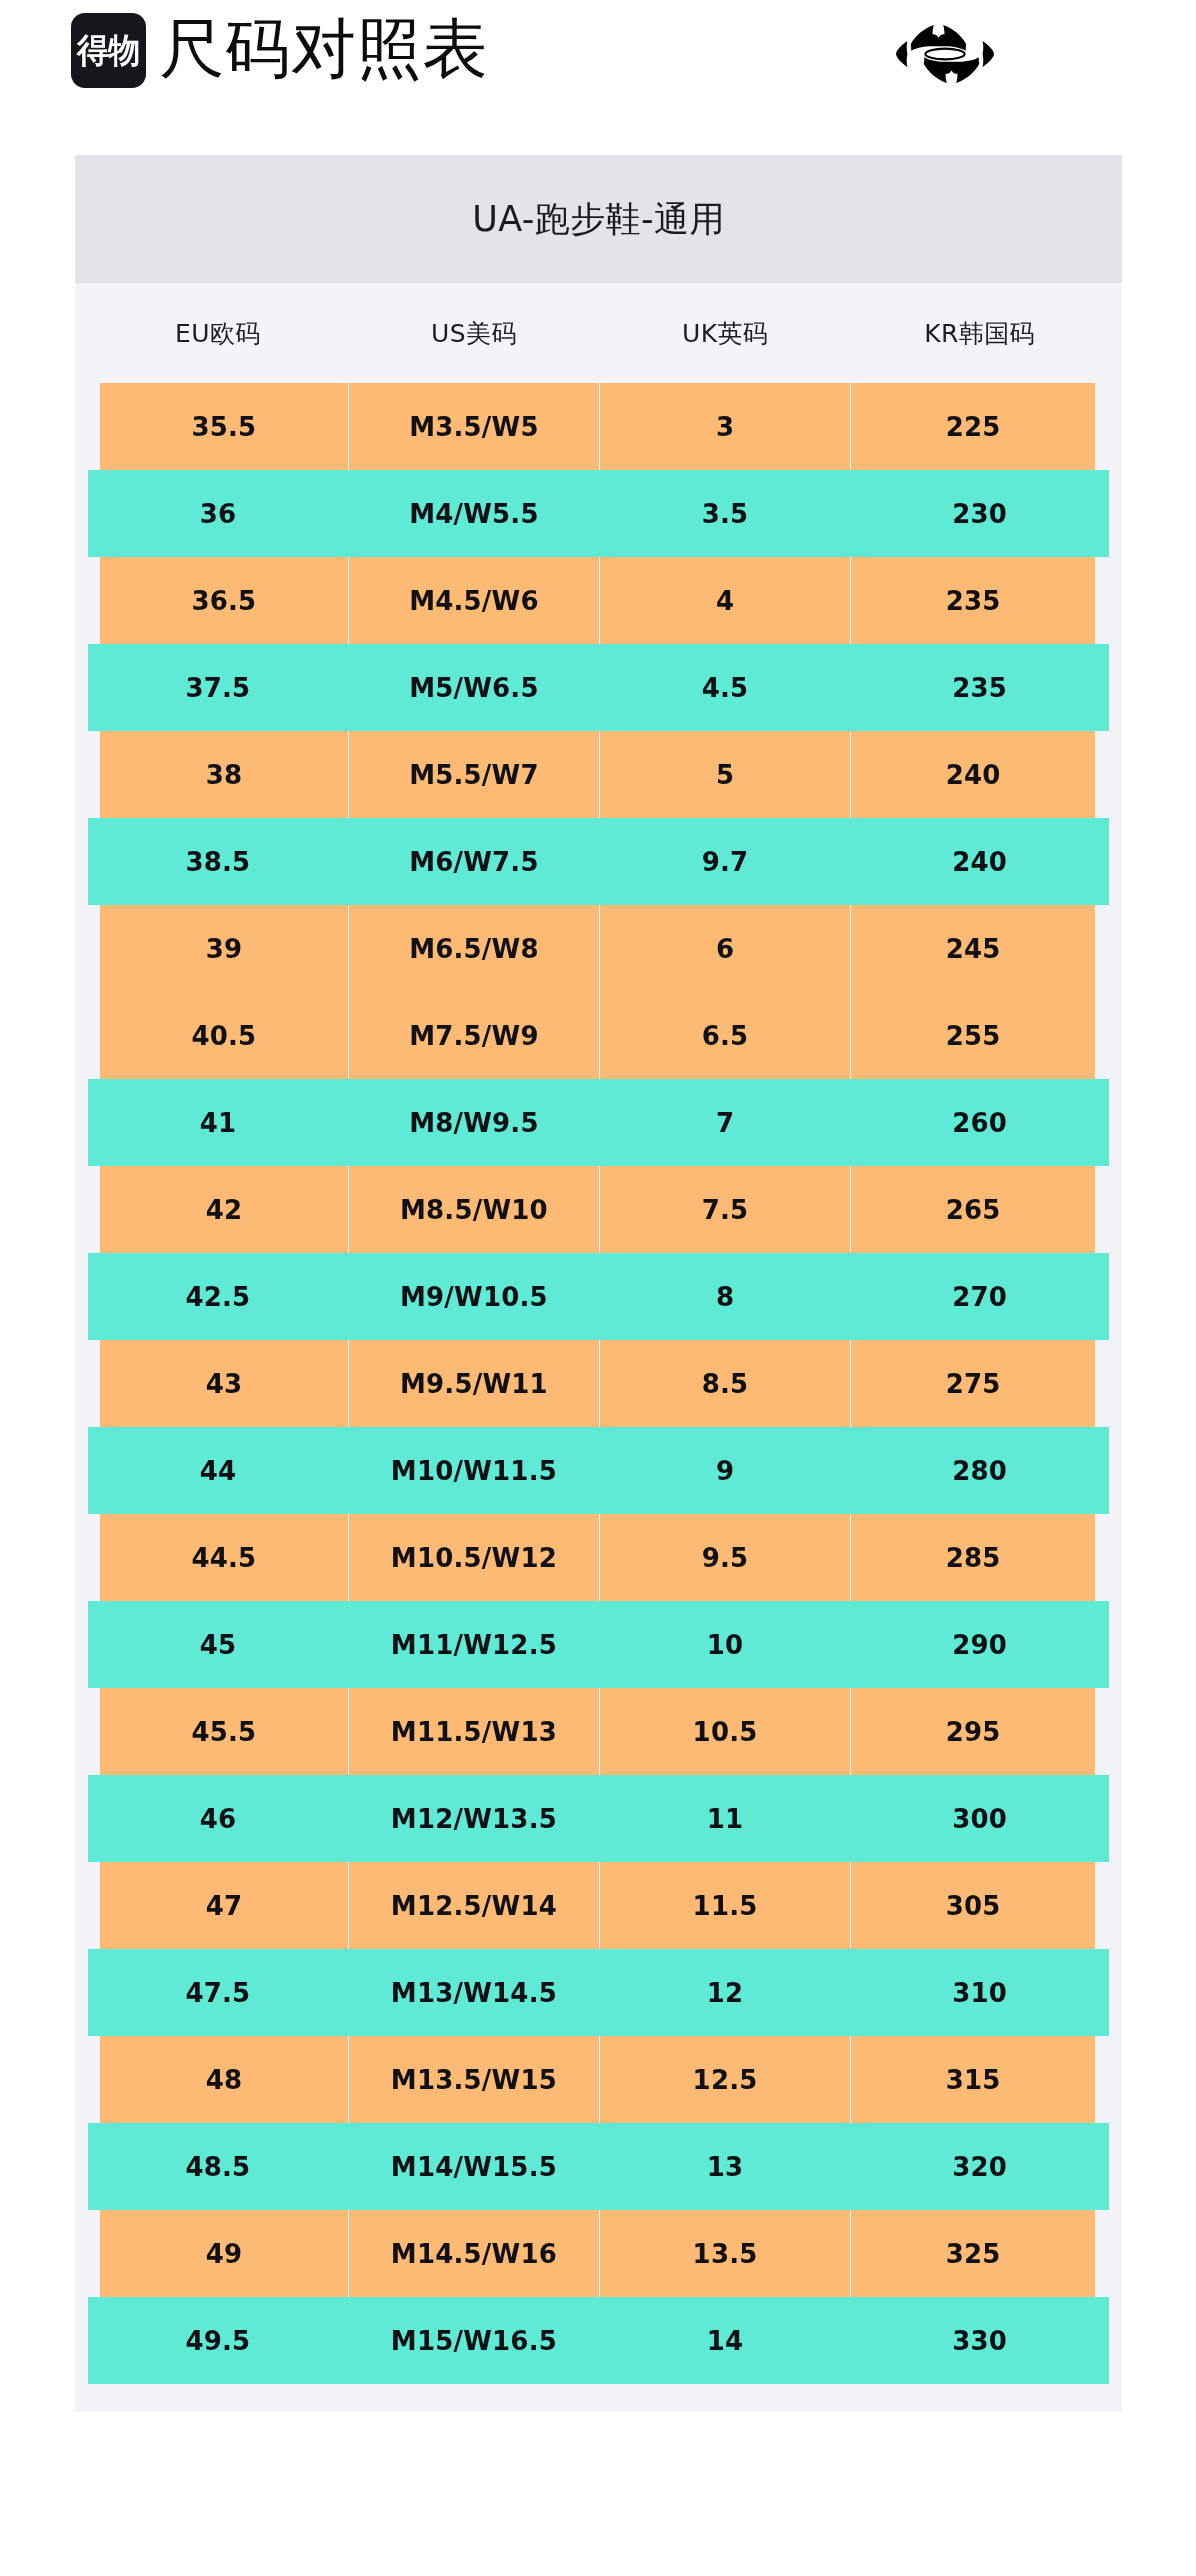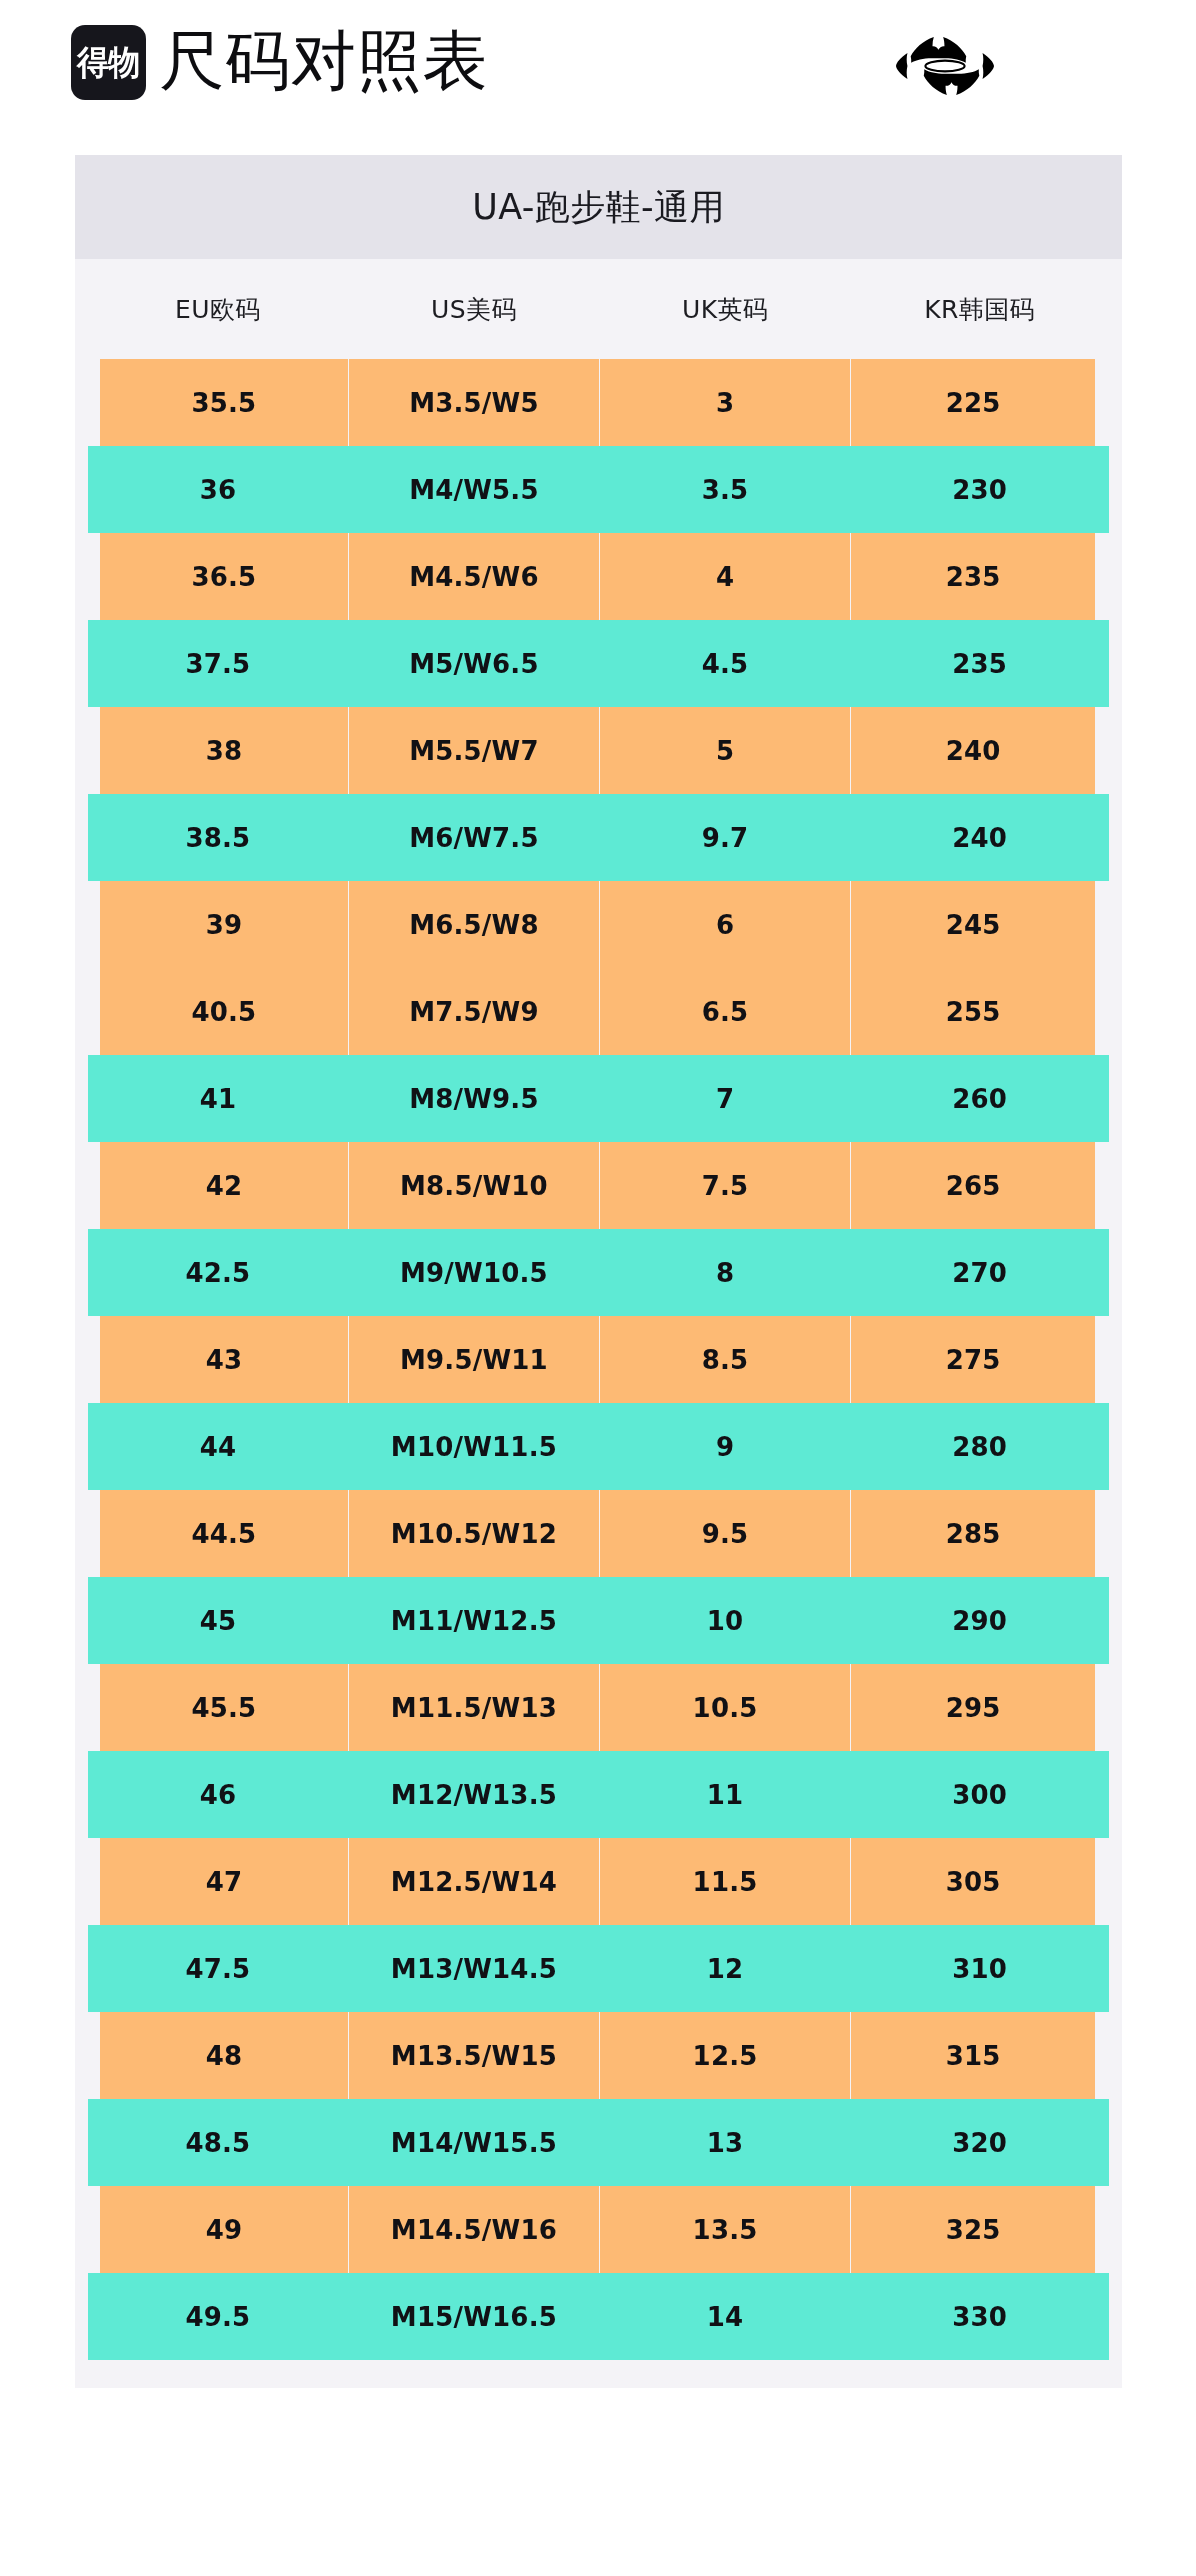--- a/index.html
+++ b/index.html
@@ -25,21 +25,21 @@
   }
 
   
   .topbar {
     position: absolute;
     left: 0; top: 0;
     width: 1085px;
     height: 155px;
     display: flex;
     align-items: flex-start;
-    padding: 24px 91px 0 71px;
+    padding: 12px 91px 0 71px;
   }
 
   .brand {
     display: flex;
     align-items: center;
     gap: 13.3px;
     height: 76px;
   }
 
   .brand-badge {
@@ -89,21 +89,21 @@
   .card {
     position: absolute;
     left: 75px;
     top: 155px;
     width: 1047px;
     background: #f4f3f7;
     padding-bottom: 28px;
   }
 
   .card-title {
-    height: 104px;
+    height: 128px;
     background: #e4e3ea;
     display: flex;
     align-items: center;
     justify-content: center;
     font-size: 35px;
     color: #1a1a20;
     font-weight: 400;
     letter-spacing: 0.4px;
     font-family: "DejaVu Sans", sans-serif;
   }

